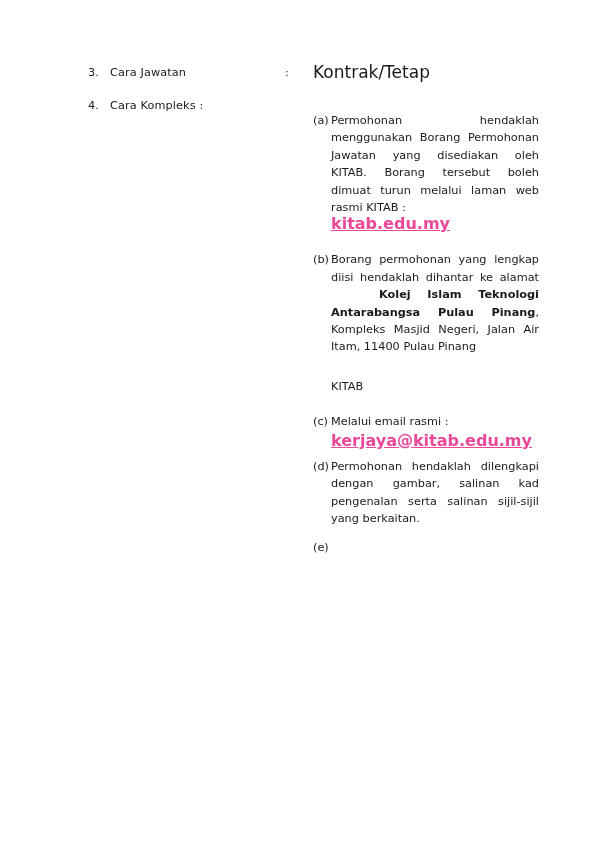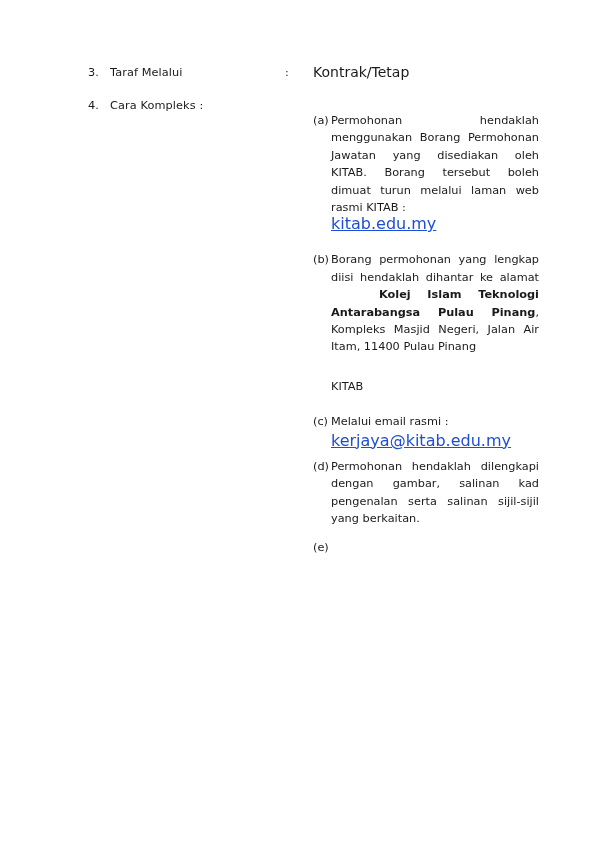--- a/index.html
+++ b/index.html
@@ -43,21 +43,21 @@
     position: absolute;
     left: 285px;
     top: 64px;
     font-size: 11.3px;
     line-height: 17px;
   }
   .item3-value {
     position: absolute;
     left: 313px;
     top: 64px;
-    font-size: 14px;
+    font-size: 17px;
     line-height: 17px;
     white-space: nowrap;
   }
 
   
   .letter-block {
     position: absolute;
     left: 313px;
     width: 226px;
   }
@@ -86,24 +86,25 @@
   .lettered .body { display: inline; }
 
   .plain-line {
     font-size: 11.3px;
     line-height: 17.4px;
     padding-left: 18px;
     margin: 0 0 17px 0;
   }
 
   .doc-link {
-    color: #1d4ed8;
+    color: #ec4899;
     text-decoration: underline;
     text-underline-offset: 1px;
     cursor: pointer;
+    font-weight: bold;
   }
 
   .linkline {
     padding-left: 18px;
     display: block;
     text-align: left;
   }
 
   b, .bold { font-weight: 700; margin-left: 48px; }
 
@@ -111,21 +112,21 @@
   .gap-lg { margin-bottom: 22px; }
   .gap-sm { margin-bottom: 12px; }
 </style>
 </head>
 <body>
 
 <div class="page">
 
   <div class="num-item item3">
     <span class="num-marker">3.</span>
-    <span class="num-label">Taraf  Melalui</span>
+    <span class="num-label">Cara  Jawatan</span>
   </div>
   <div class="item3-colon">:</div>
   <div class="item3-value">Kontrak/Tetap</div>
 
   <div class="num-item item4">
     <span class="num-marker">4.</span>
     <span class="num-label">Cara Kompleks :</span>
   </div>
 
   <div class="letter-block" style="top:112px;">

